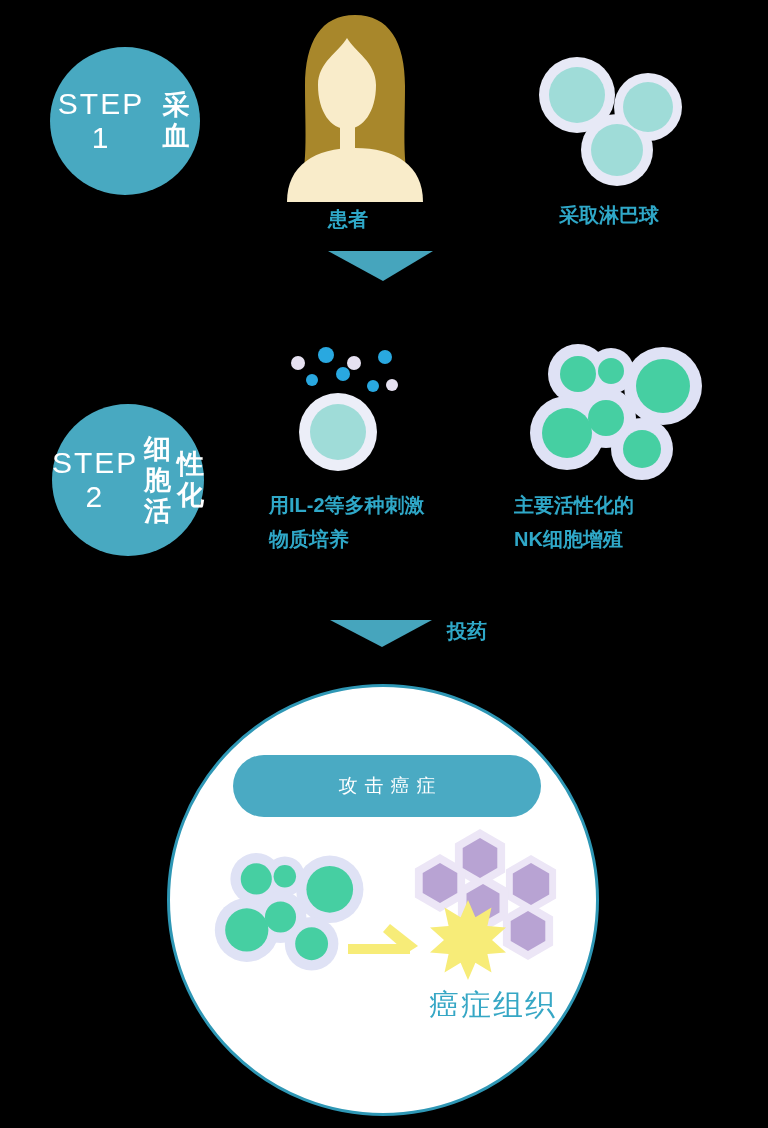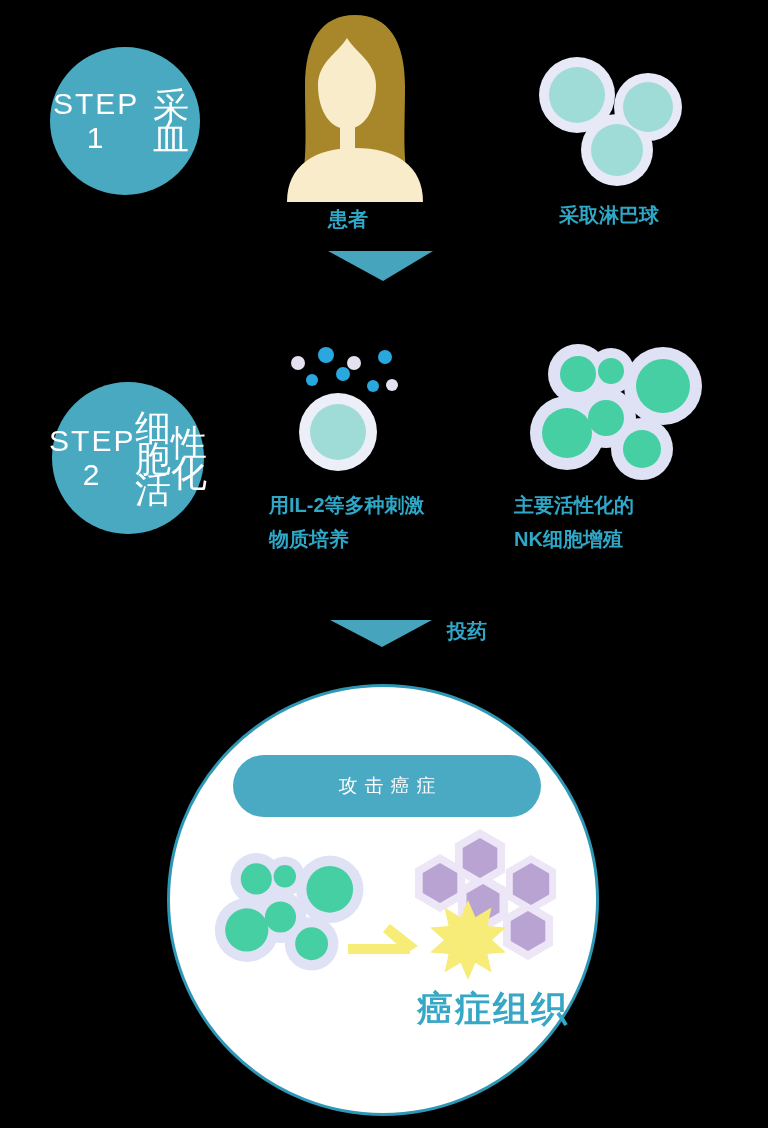--- a/index.html
+++ b/index.html
@@ -7,33 +7,33 @@
     position:relative;width:768px;height:1128px;background:#000;overflow:hidden;
     font-family:"Liberation Sans","DejaVu Sans",sans-serif;
   }
   .abs{position:absolute;}
   .badge{
     border-radius:50%;background:#48a9c1;color:#fff;
     display:flex;flex-direction:row;align-items:center;justify-content:center;
     text-align:center;
   }
   .badge .en{font-size:30px;letter-spacing:2px;line-height:34px;font-weight:400;}
-  .badge .cn{font-size:36px;line-height:31px;font-weight:400;}
+  .badge .cn{font-size:27px;line-height:31px;font-weight:700;}
   .teal-label{color:#2fa8c8;font-weight:bold;font-size:20px;line-height:34px;}
   .center{text-align:center;}
   .attack-circle{
     left:167px;top:684px;width:426px;height:426px;border-radius:50%;
     background:#ffffff;border:3px solid #2e97b5;
   }
   .pill{
     left:233px;top:755px;width:308px;height:62px;border-radius:31px;
     background:#4aaac3;display:flex;align-items:center;justify-content:center;
     color:#fff;font-size:19px;font-weight:500;letter-spacing:7px;text-indent:7px;
   }
-  .cancer-label{color:#36a7c5;font-weight:700;font-size:36px;letter-spacing:2px;}
+  .cancer-label{color:#36a7c5;font-weight:400;font-size:30px;letter-spacing:2px;}
 </style>
 </head>
 <body>
 
 <div class="canvas">
 
   <div class="abs badge" style="left:50px;top:47px;width:150px;height:148px;">
     <div class="en">STEP 1</div>
     <div class="cn">采血</div>
   </div>
@@ -53,21 +53,21 @@
     <circle cx="42" cy="43" r="28" fill="#9fdcd8"></circle>
     <circle cx="113" cy="55" r="25" fill="#9fdcd8"></circle>
     <circle cx="82" cy="98" r="26" fill="#9fdcd8"></circle>
   </svg>
   <div class="abs teal-label center" style="left:528px;top:198px;width:162px;">采取淋巴球</div>
 
   <svg class="abs" style="left:328px;top:251px;" width="106" height="30" viewBox="0 0 106 30">
     <polygon points="0,0 105,0 55,30" fill="#46a5bd"></polygon>
   </svg>
 
-  <div class="abs badge" style="left:52px;top:382px;width:152px;height:152px;">
+  <div class="abs badge" style="left:52px;top:404px;width:152px;height:152px;">
     <div class="en">STEP 2</div>
     <div class="cn">细胞活</div>
     <div class="cn">性化</div>
   </div>
 
   <svg class="abs" style="left:288px;top:346px;" width="115" height="130" viewBox="0 0 115 130">
     <g>
       <circle cx="10" cy="17" r="7" fill="#e6e1f1"></circle>
       <circle cx="38" cy="9" r="8" fill="#29a8e0"></circle>
       <circle cx="66" cy="17" r="7" fill="#e6e1f1"></circle>

